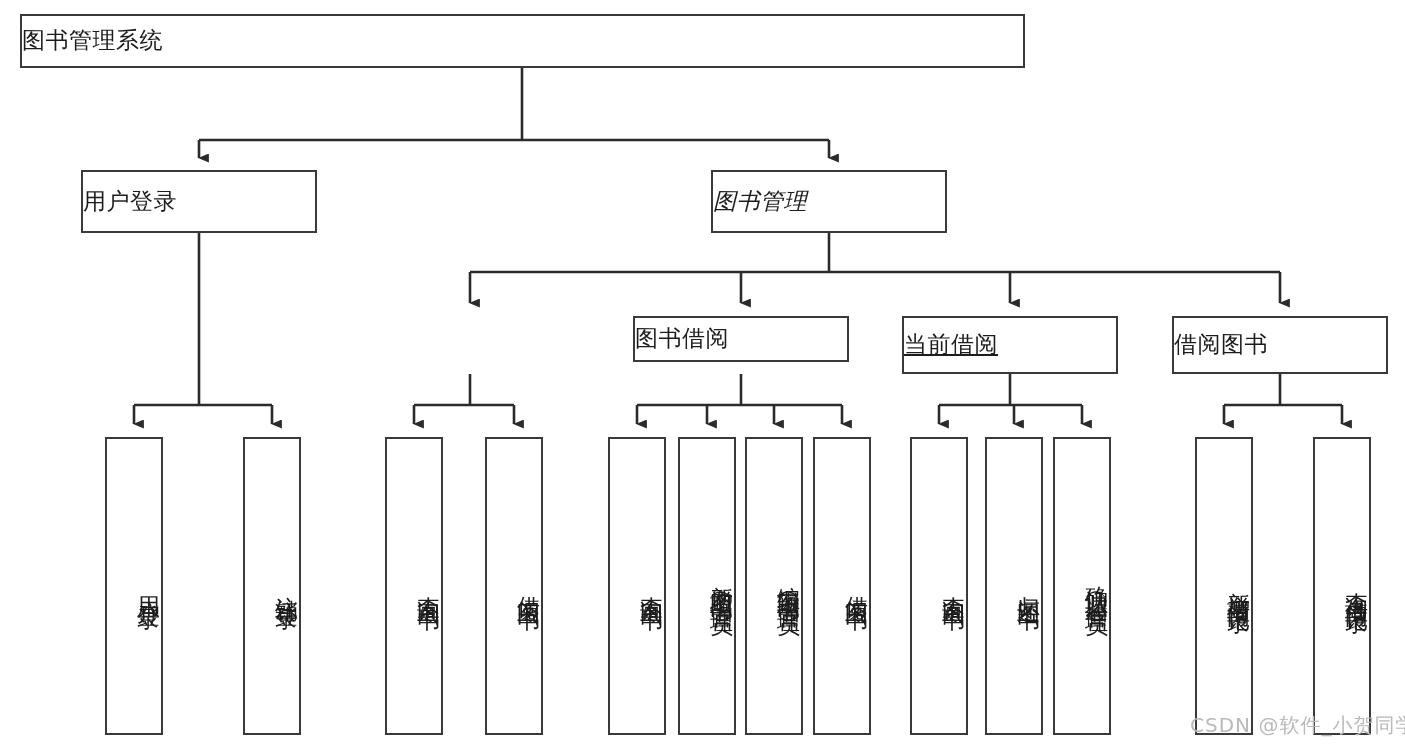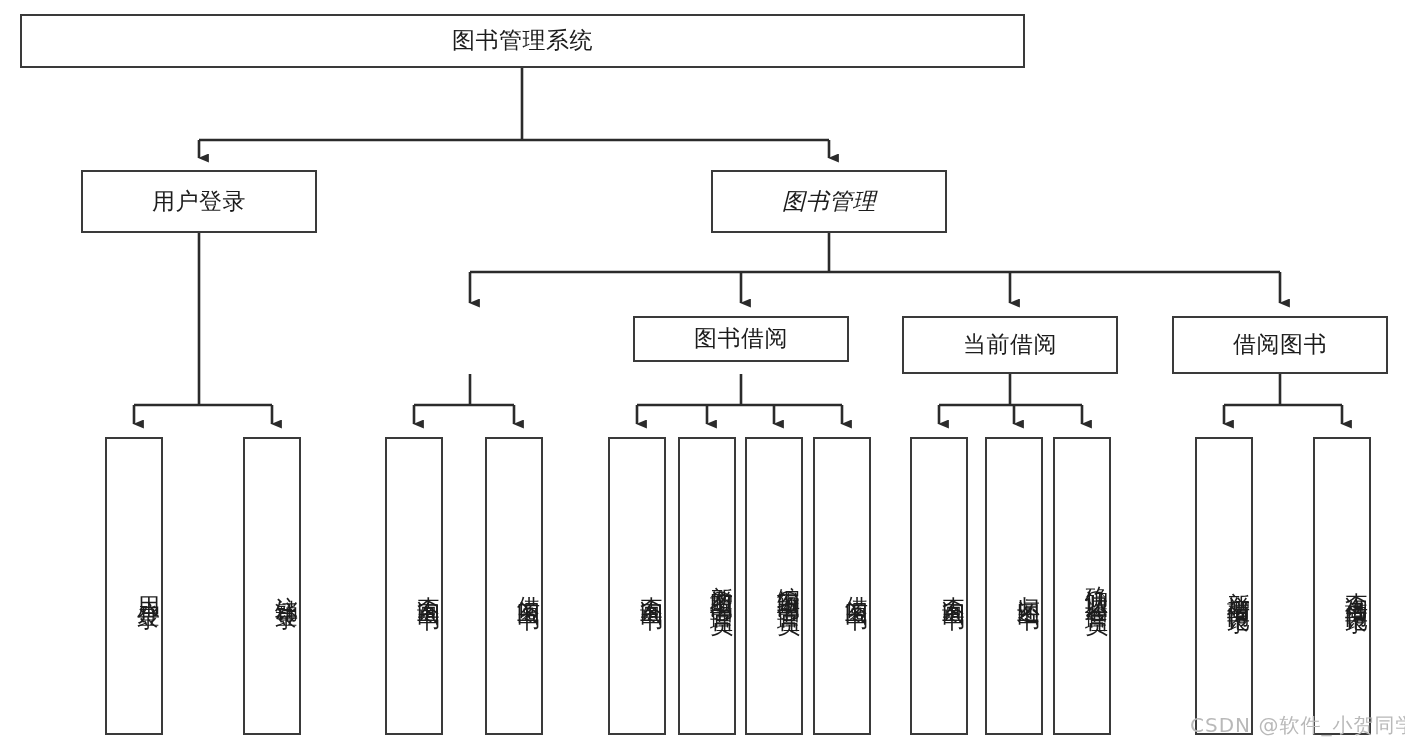--- a/index.html
+++ b/index.html
@@ -26,21 +26,21 @@
     height: 747px;
     pointer-events: none;
   }
   .node {
     position: absolute;
     box-sizing: border-box;
     border: 2.5px solid #3a3a3a;
     background: #ffffff;
     display: flex;
     align-items: center;
-    justify-content: center;
+    justify-content: flex-start;
     color: #1c1c1c;
     line-height: 1.12;
   }
   .node.horiz {
     font-size: 23px;
     letter-spacing: 0.5px;
   }
   .node.vert {
     font-size: 23px;
     writing-mode: vertical-rl;
@@ -128,21 +128,21 @@
   <div class="node horiz" style="left:81px; top:170px; width:236px; height:63px;">
     <span class="label">用户登录</span>
   </div>
   <div class="node horiz" style="left:711px; top:170px; width:236px; height:63px;font-style:italic;">
     <span class="label">图书管理</span>
   </div>
 
   <div class="node horiz" style="left:633px; top:316px; width:216px; height:46px;">
     <span class="label">图书借阅</span>
   </div>
-  <div class="node horiz" style="left:902px; top:316px; width:216px; height:58px;">
+  <div class="node horiz" style="left:902px; top:316px; width:216px; height:58px;text-decoration:underline;">
     <span class="label">当前借阅</span>
   </div>
   <div class="node horiz" style="left:1172px; top:316px; width:216px; height:58px;">
     <span class="label">借阅图书</span>
   </div>
 
   <div class="node vert" style="left:105px; top:437px; width:58px; height:298px;">
     <span class="label">用户登录</span>
   </div>
   <div class="node vert" style="left:243px; top:437px; width:58px; height:298px;">

